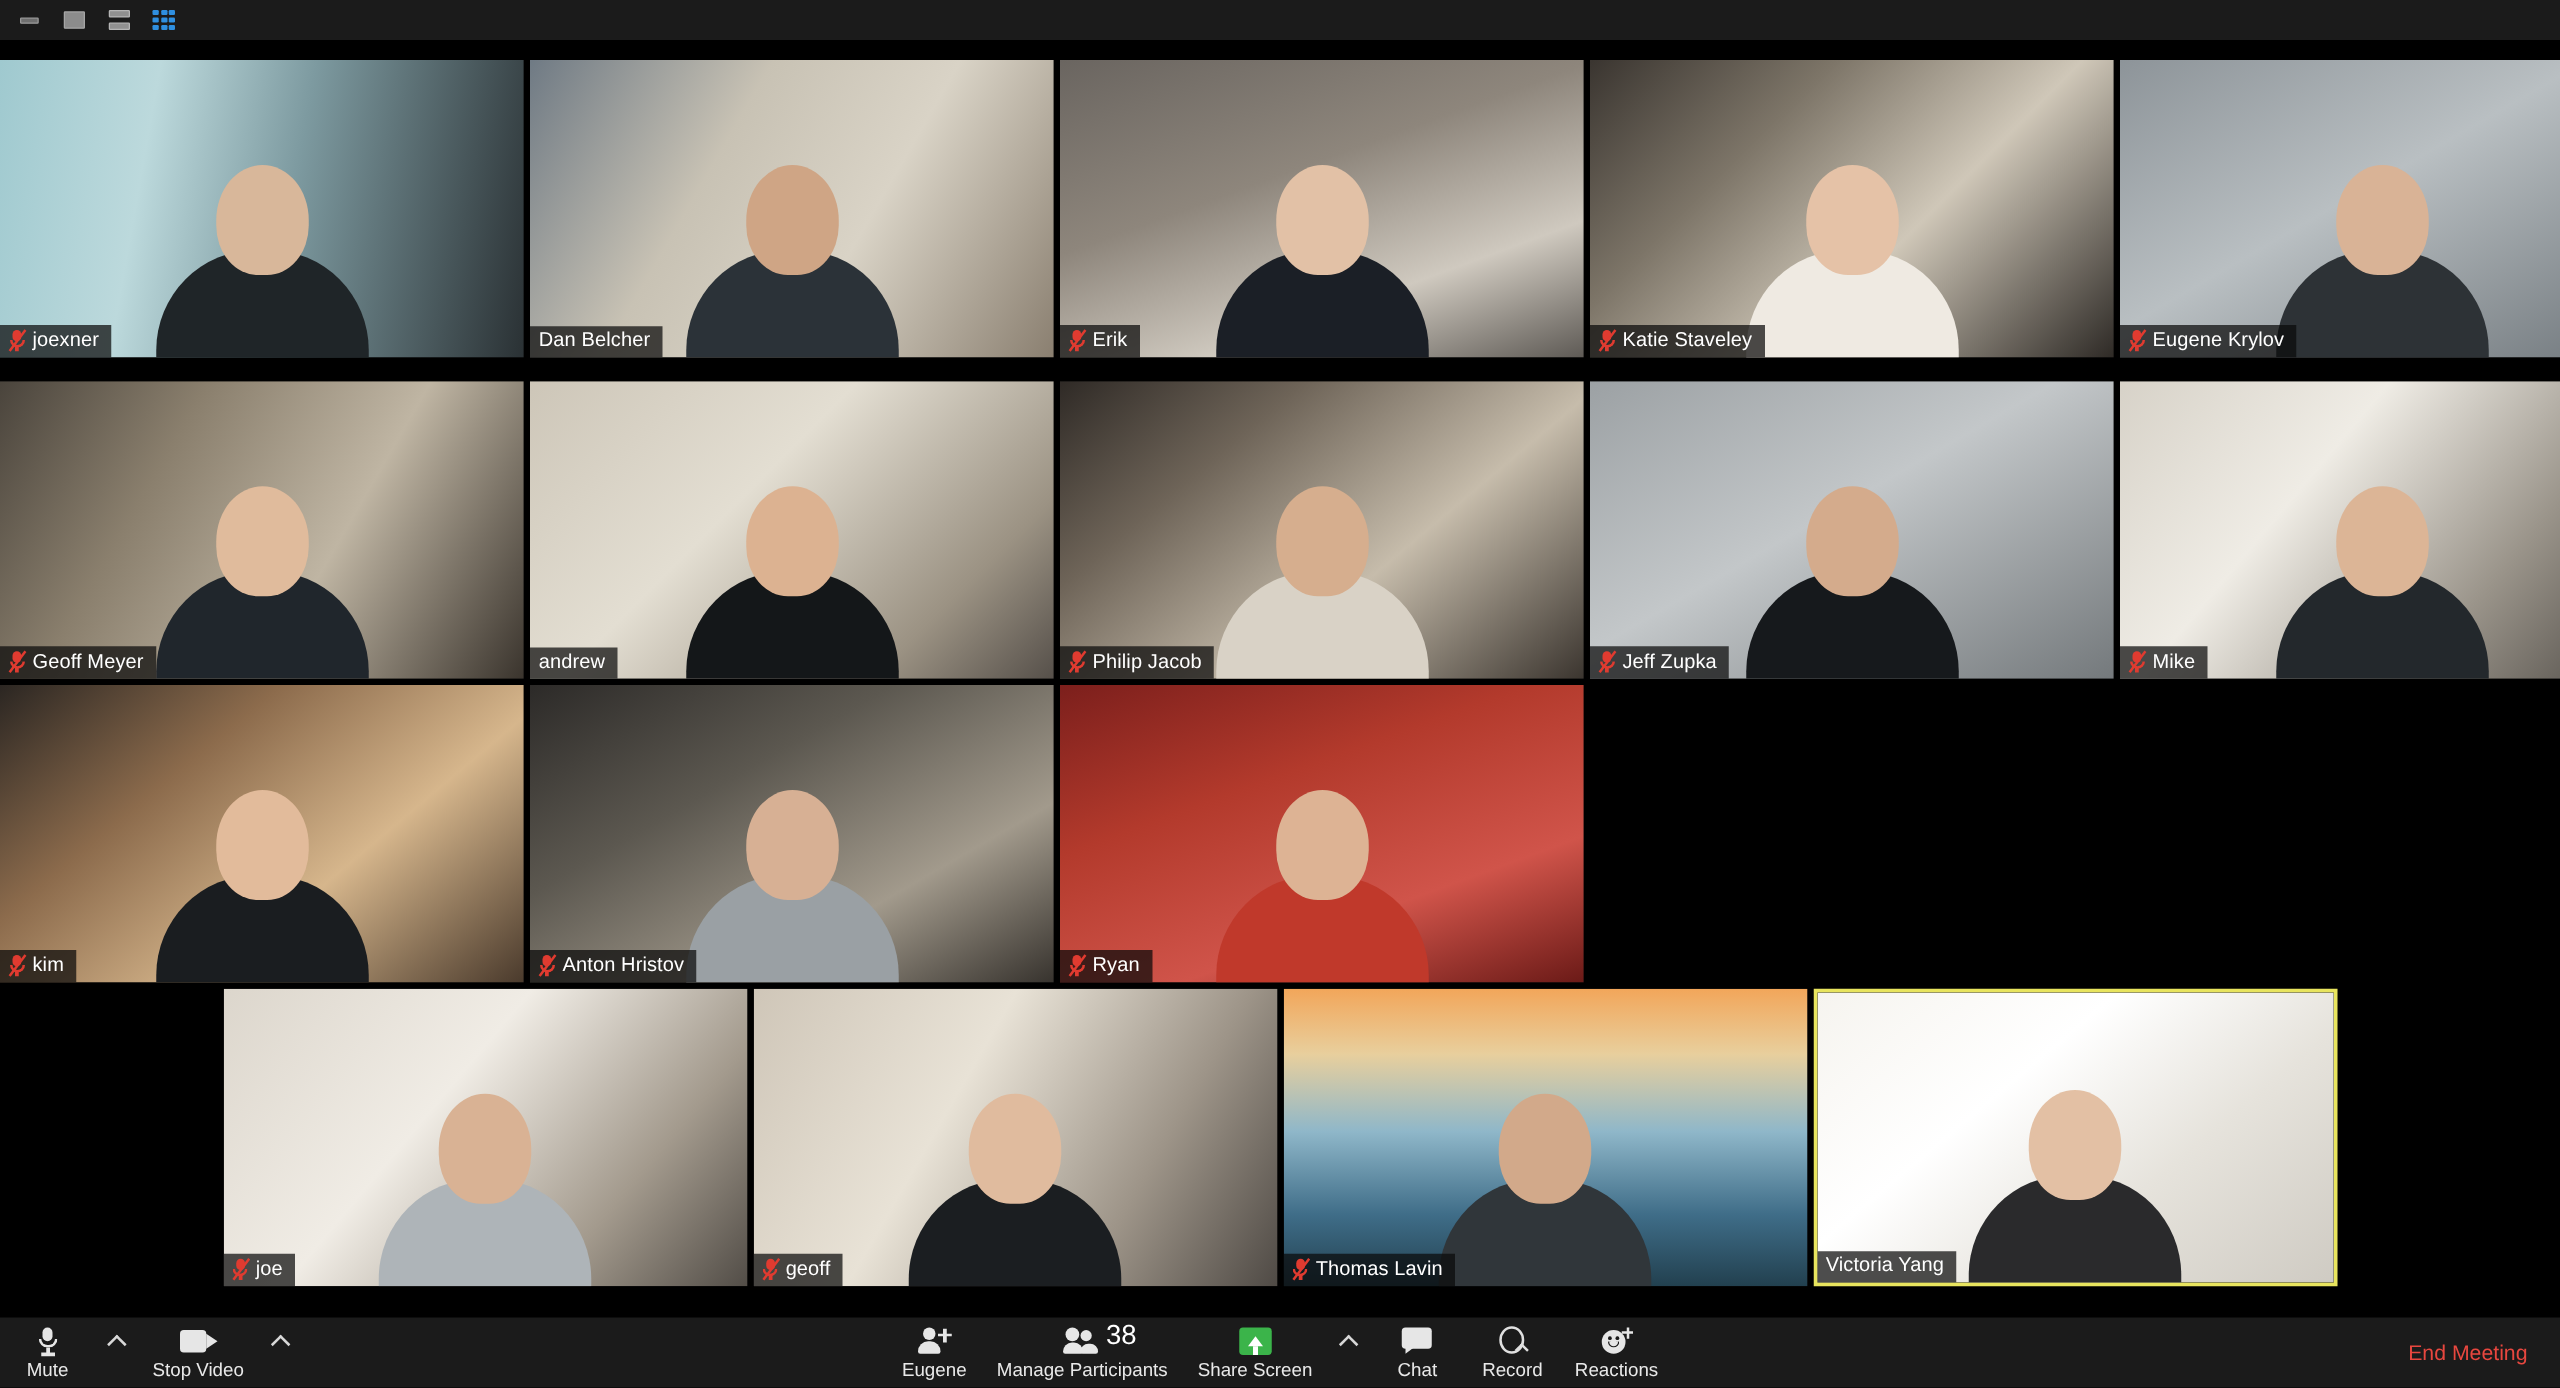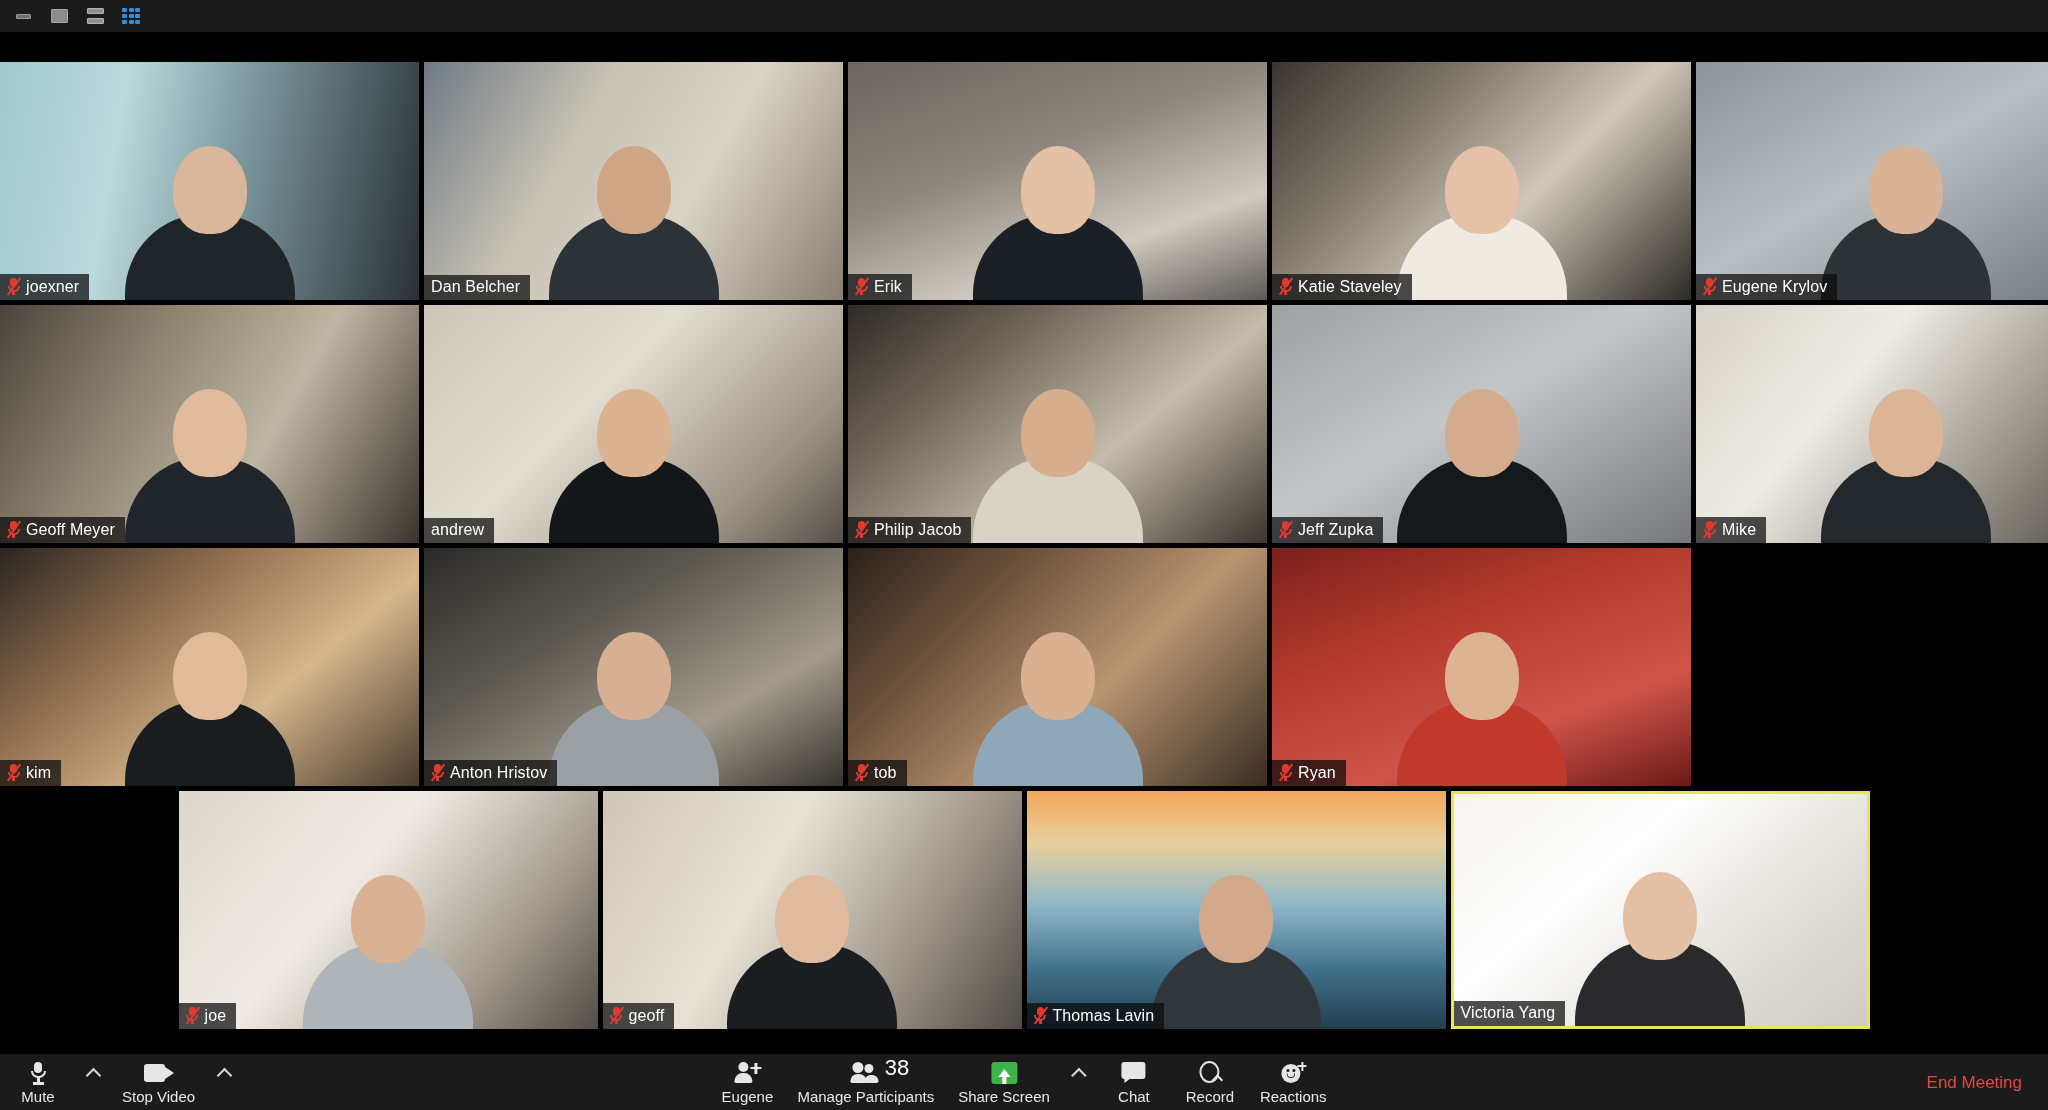--- a/index.html
+++ b/index.html
@@ -76,21 +76,21 @@
     background: #000;
   }
 
   .grid-row {
     position: absolute;
     left: 0;
     width: 2048px;
     display: flex;
     gap: 5px;
   }
-  .grid-row.r1 { top: 30px;  height: 238px; }
+  .grid-row.r1 { top: 16px;  height: 238px; }
   .grid-row.r2 { top: 273px; height: 197px; }
   .grid-row.r3 { top: 516px; height: 238px; }
   .grid-row.r4 {
     top: 759px; height: 238px;
     justify-content: center;
   }
 
   .tile {
     position: relative;
     width: 419px;
@@ -636,36 +636,20 @@
           <span class="mic-muted">
             <i class="cap"></i>
             <i class="arc"></i>
             <i class="stem"></i>
             <i class="slash"></i>
           </span>
           <span class="label">Anton Hristov</span>
         </div>
       </div>
     <div class="tile">
-        <div class="feed" style="background: linear-gradient(135deg, rgb(42, 33, 26) 0%, rgb(107, 80, 58) 28%, rgb(185, 149, 113) 60%, rgb(58, 45, 34) 100%);"></div>
-        <div class="person">
-          <div class="body" style="background: rgb(143, 167, 184);"></div>
-          <div class="head" style="background: rgb(217, 177, 145);"></div>
-        </div>
-        <div class="nameplate">
-          <span class="mic-muted">
-            <i class="cap"></i>
-            <i class="arc"></i>
-            <i class="stem"></i>
-            <i class="slash"></i>
-          </span>
-          <span class="label">tob</span>
-        </div>
-      </div>
-    <div class="tile">
         <div class="feed" style="background: linear-gradient(160deg, rgb(124, 31, 28) 0%, rgb(179, 58, 44) 35%, rgb(208, 84, 74) 70%, rgb(107, 26, 23) 100%);"></div>
         <div class="person">
           <div class="body" style="background: rgb(192, 57, 43);"></div>
           <div class="head" style="background: rgb(221, 179, 148);"></div>
         </div>
         <div class="nameplate">
           <span class="mic-muted">
             <i class="cap"></i>
             <i class="arc"></i>
             <i class="stem"></i>

